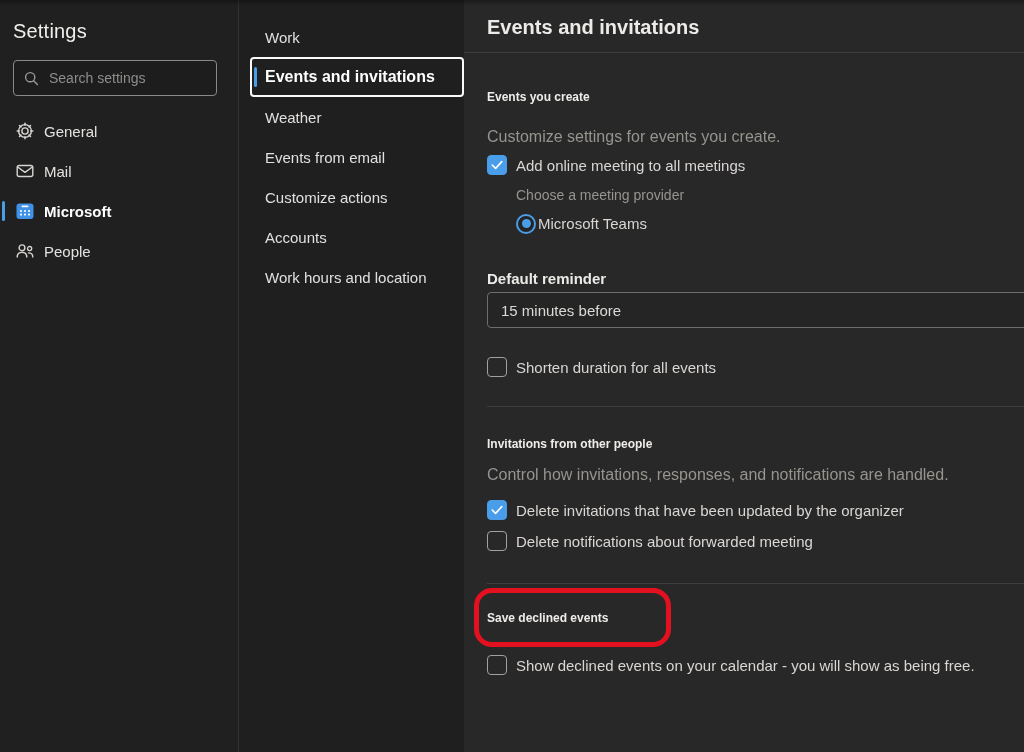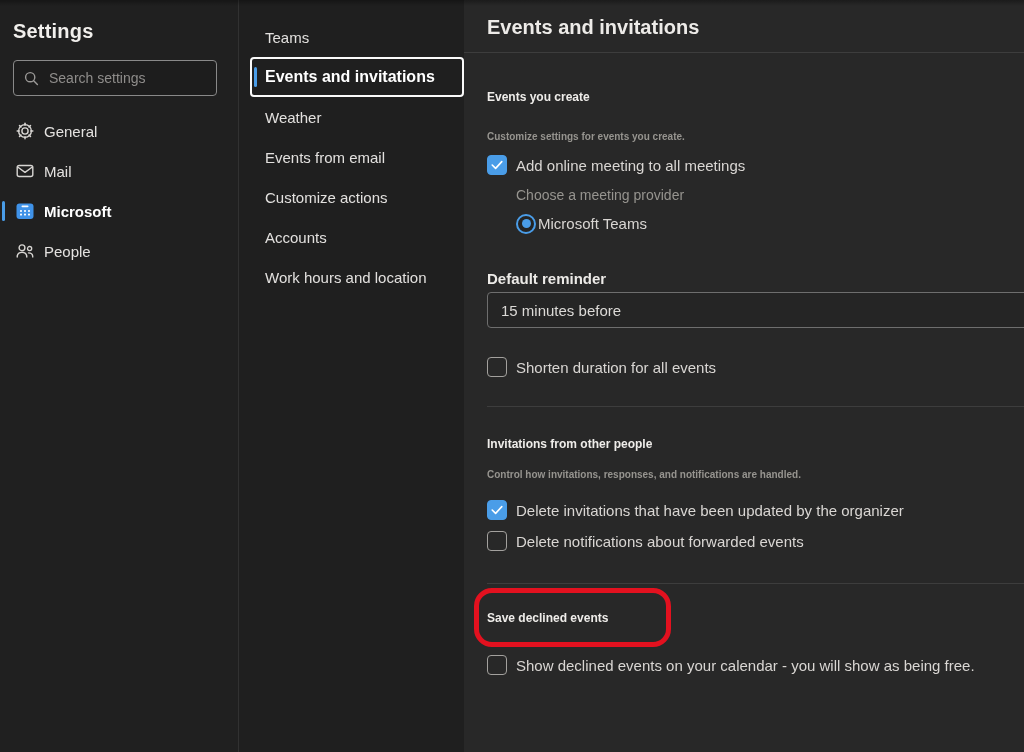--- a/index.html
+++ b/index.html
@@ -7,21 +7,21 @@
   .app {
     position:relative; width:1024px; height:752px; overflow:hidden;
     display:flex; background:#282828;
     font-family:"Liberation Sans", sans-serif; color:#e6e4e2;
   }
   .app::before{ content:""; position:absolute; top:0; left:0; right:0; height:6px;
     background:linear-gradient(rgba(0,0,0,.32), rgba(0,0,0,0)); z-index:9; pointer-events:none; }
 
   
   .sidebar { width:239px; flex:none; background:#202020; border-right:1px solid #313131; }
-  .settings-title { margin:20px 0 0 13px; font-size:20px; font-weight:700; color:#f1efec; letter-spacing:.2px; }
+  .settings-title { margin:20px 0 0 13px; font-size:20px; font-weight:400; color:#f1efec; letter-spacing:.2px; }
   .search-box { margin:17px 21px 0 13px; height:36px; border:1px solid #898989; border-radius:4px;
     display:flex; align-items:center; gap:8px; padding:0 10px; background:#1d1d1d; }
   .search-box input { flex:1; min-width:0; background:transparent; border:none; outline:none;
     color:#dddbd9; font-size:14px; font-family:"Liberation Sans", sans-serif; }
   .search-box input::placeholder { color:#8f8d8b; }
   .side-nav { margin-top:15px; }
   .nav-item { position:relative; height:40px; display:flex; align-items:center; gap:9px;
     padding-left:15px; font-size:15px; color:#e4e2e0; cursor:pointer; }
   .nav-item .sel-bar { display:none; position:absolute; left:2px; top:10px; width:3px; height:20px;
     border-radius:2px; background:#4a9de8; }
@@ -40,21 +40,21 @@
     border-radius:2px; background:#4a9de8; }
 
   
   .content { flex:1; background:#282828; padding-left:23px; position:relative; }
   .page-title { margin-top:16px; font-size:20px; font-weight:700; color:#edebe8; }
   .divider { height:1px; background:#3d3d3d; }
   .divider.full { margin-left:-23px; }
   .d1 { margin-top:13px; } .d2 { margin-top:29px; } .d3 { margin-top:32px; }
   .section-h { font-size:12px; font-weight:700; color:#efedea; line-height:21px; }
   .s1 { margin-top:34px; } .s2 { margin-top:27px; }
-  .desc { font-size:10px; color:#96948f; line-height:19px;font-weight:bold; }
+  .desc { font-size:16px; color:#96948f; line-height:19px; }
   .desc1 { margin-top:19px; } .desc2 { }
 
   .cb-row { display:flex; align-items:center; gap:9px; height:20px; cursor:pointer; }
   .r1 { margin-top:9px; } .r2 { margin-top:29px; } .r3 { margin-top:16px; }
   .r4 { margin-top:11px; } .r5 { margin-top:26px; }
   .checkbox { width:20px; height:20px; border-radius:4px; border:1px solid #a3a19e; flex:none;
     display:flex; align-items:center; justify-content:center; background:transparent; }
   .checkbox svg { display:none; }
   .checkbox.checked { background:#4a9de8; border-color:#4a9de8; }
   .checkbox.checked svg { display:block; }
@@ -145,21 +145,21 @@
           <circle cx="14.6" cy="7.6" r="2.1" fill="none" stroke="#d7d5d2" stroke-width="1.3"></circle>
           <path d="M13.5 11.9 c2.6 0 4.3 1.5 4.3 4.1" fill="none" stroke="#d7d5d2" stroke-width="1.3" stroke-linecap="round"></path>
         </svg>
         <span class="nav-label">People</span>
       </div>
     </nav>
   </aside>
 
   <nav class="subnav">
     <div class="subnav-item">
-      <span>Teams</span>
+      <span>Work</span>
     </div>
     <div class="subnav-sel">
       <span class="sel-bar"></span>
       <span>Events and invitations</span>
     </div>
     <div class="subnav-item">
       <span>Weather</span>
     </div>
     <div class="subnav-item">
       <span>Events from email</span>
@@ -223,21 +223,21 @@
           <polyline points="1.2,5 4.6,8.4 10.8,1.6" fill="none" stroke="#ffffff" stroke-width="1.6" stroke-linecap="round" stroke-linejoin="round"></polyline>
         </svg>
       </span>
       <span class="cb-label">Delete invitations that have been updated by the organizer</span>
     </div>
 
     <div class="cb-row r4">
       <span class="checkbox">
         
       </span>
-      <span class="cb-label">Delete notifications about forwarded events</span>
+      <span class="cb-label">Delete notifications about forwarded meeting</span>
     </div>
 
     <div class="divider d3"></div>
 
     <div class="save-wrap">
       <div class="annotation"></div>
       <h2 class="section-h">Save declined events</h2>
     </div>
 
     <div class="cb-row r5">

